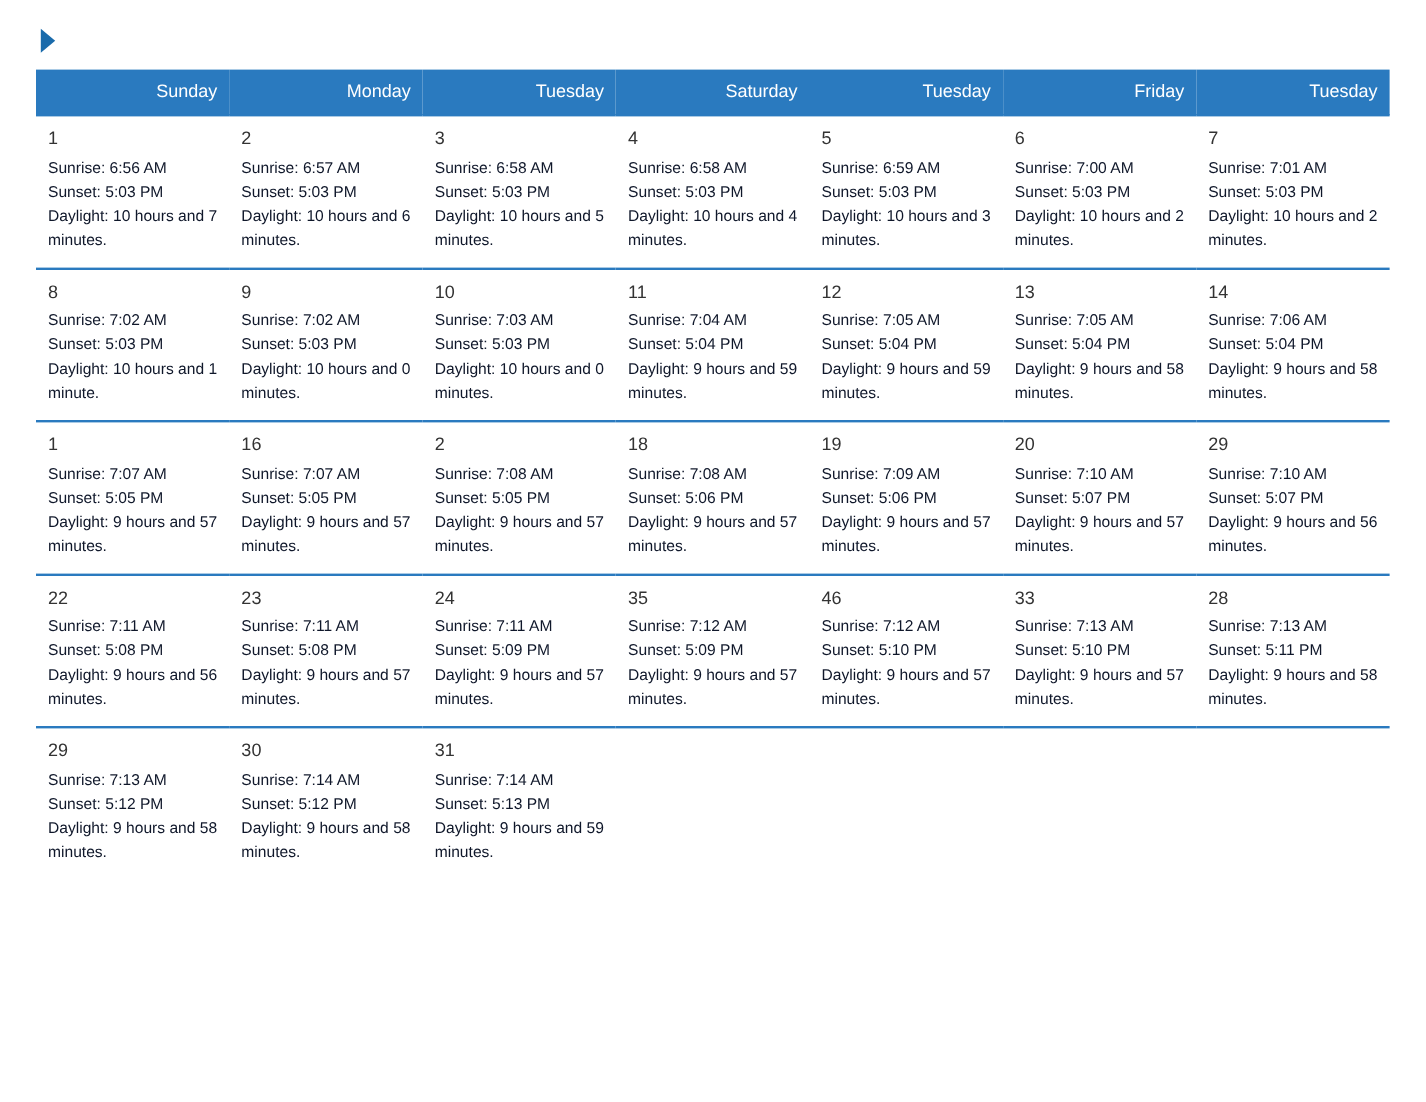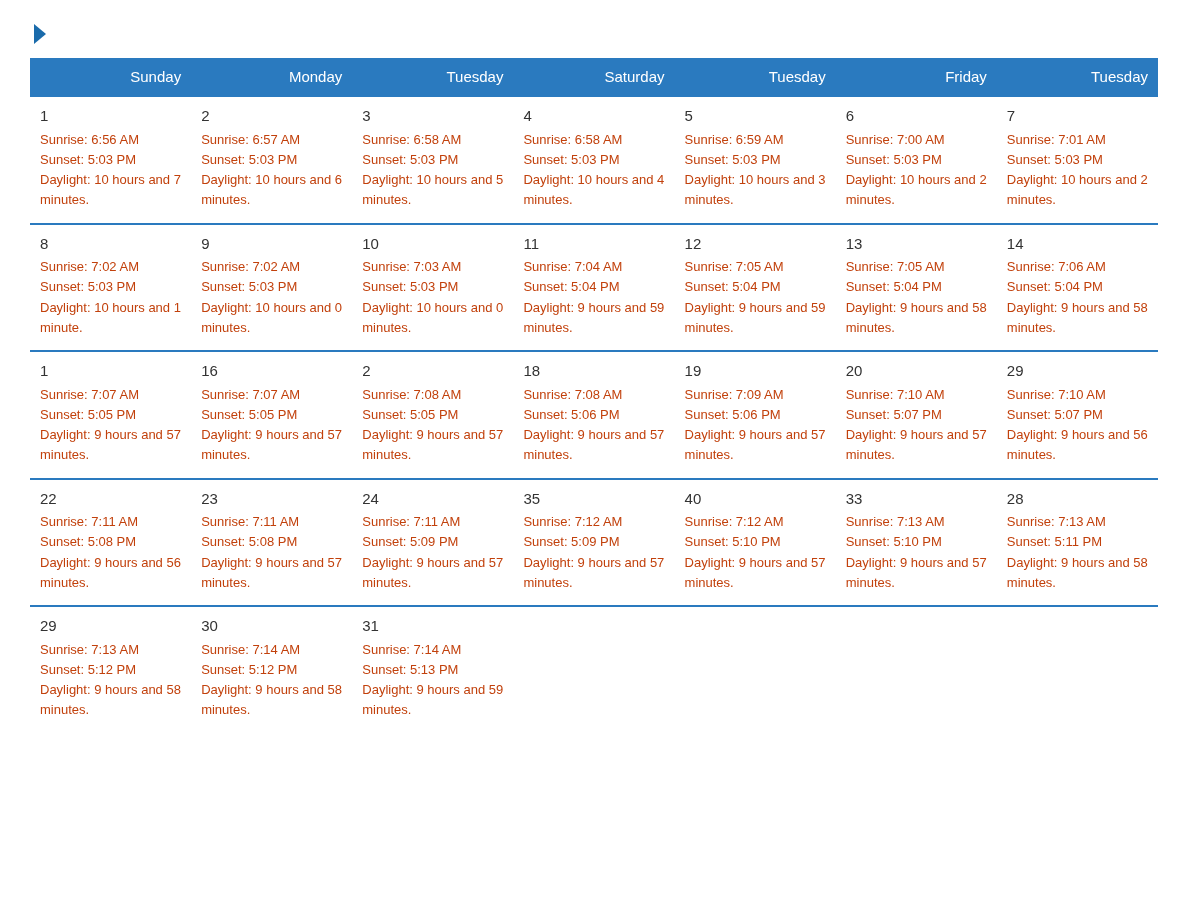--- a/index.html
+++ b/index.html
@@ -86,21 +86,21 @@
       line-height: 1.5;
     }
     .day-num {
       font-size: 15px;
       font-weight: normal;
       display: block;
       margin-bottom: 2px;
     }
     .day-info {
       font-size: 13px;
-      color: #c2410c;
+      color: #0f172a;
       line-height: 1.55;
     }
   </style>
 </head>
 <body>
 
 <div class="header">
   <div class="logo">
     <div class="logo-top">
       <span class="logo-general"></span>
@@ -152,21 +152,21 @@
         <td><span class="day-num">18</span><span class="day-info">Sunrise: 7:08 AM<br>Sunset: 5:06 PM<br>Daylight: 9 hours and 57 minutes.</span></td>
         <td><span class="day-num">19</span><span class="day-info">Sunrise: 7:09 AM<br>Sunset: 5:06 PM<br>Daylight: 9 hours and 57 minutes.</span></td>
         <td><span class="day-num">20</span><span class="day-info">Sunrise: 7:10 AM<br>Sunset: 5:07 PM<br>Daylight: 9 hours and 57 minutes.</span></td>
         <td><span class="day-num">29</span><span class="day-info">Sunrise: 7:10 AM<br>Sunset: 5:07 PM<br>Daylight: 9 hours and 56 minutes.</span></td>
       </tr>
       <tr>
         <td><span class="day-num">22</span><span class="day-info">Sunrise: 7:11 AM<br>Sunset: 5:08 PM<br>Daylight: 9 hours and 56 minutes.</span></td>
         <td><span class="day-num">23</span><span class="day-info">Sunrise: 7:11 AM<br>Sunset: 5:08 PM<br>Daylight: 9 hours and 57 minutes.</span></td>
         <td><span class="day-num">24</span><span class="day-info">Sunrise: 7:11 AM<br>Sunset: 5:09 PM<br>Daylight: 9 hours and 57 minutes.</span></td>
         <td><span class="day-num">35</span><span class="day-info">Sunrise: 7:12 AM<br>Sunset: 5:09 PM<br>Daylight: 9 hours and 57 minutes.</span></td>
-        <td><span class="day-num">40</span><span class="day-info">Sunrise: 7:12 AM<br>Sunset: 5:10 PM<br>Daylight: 9 hours and 57 minutes.</span></td>
+        <td><span class="day-num">46</span><span class="day-info">Sunrise: 7:12 AM<br>Sunset: 5:10 PM<br>Daylight: 9 hours and 57 minutes.</span></td>
         <td><span class="day-num">33</span><span class="day-info">Sunrise: 7:13 AM<br>Sunset: 5:10 PM<br>Daylight: 9 hours and 57 minutes.</span></td>
         <td><span class="day-num">28</span><span class="day-info">Sunrise: 7:13 AM<br>Sunset: 5:11 PM<br>Daylight: 9 hours and 58 minutes.</span></td>
       </tr>
       <tr>
         <td><span class="day-num">29</span><span class="day-info">Sunrise: 7:13 AM<br>Sunset: 5:12 PM<br>Daylight: 9 hours and 58 minutes.</span></td>
         <td><span class="day-num">30</span><span class="day-info">Sunrise: 7:14 AM<br>Sunset: 5:12 PM<br>Daylight: 9 hours and 58 minutes.</span></td>
         <td><span class="day-num">31</span><span class="day-info">Sunrise: 7:14 AM<br>Sunset: 5:13 PM<br>Daylight: 9 hours and 59 minutes.</span></td>
         <td></td>
         <td></td>
         <td></td>

